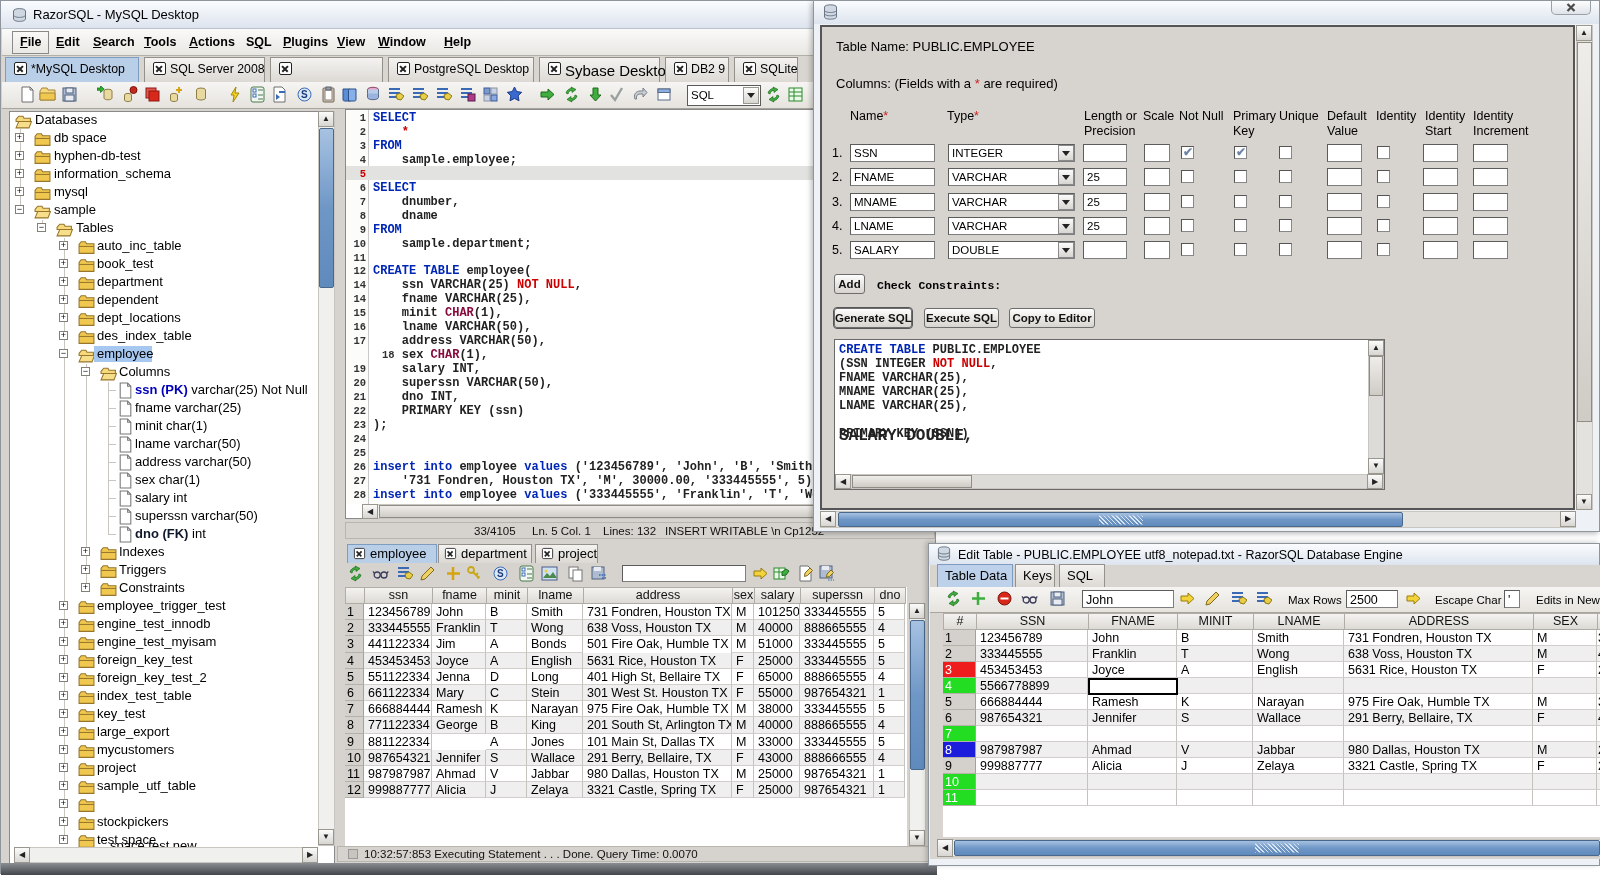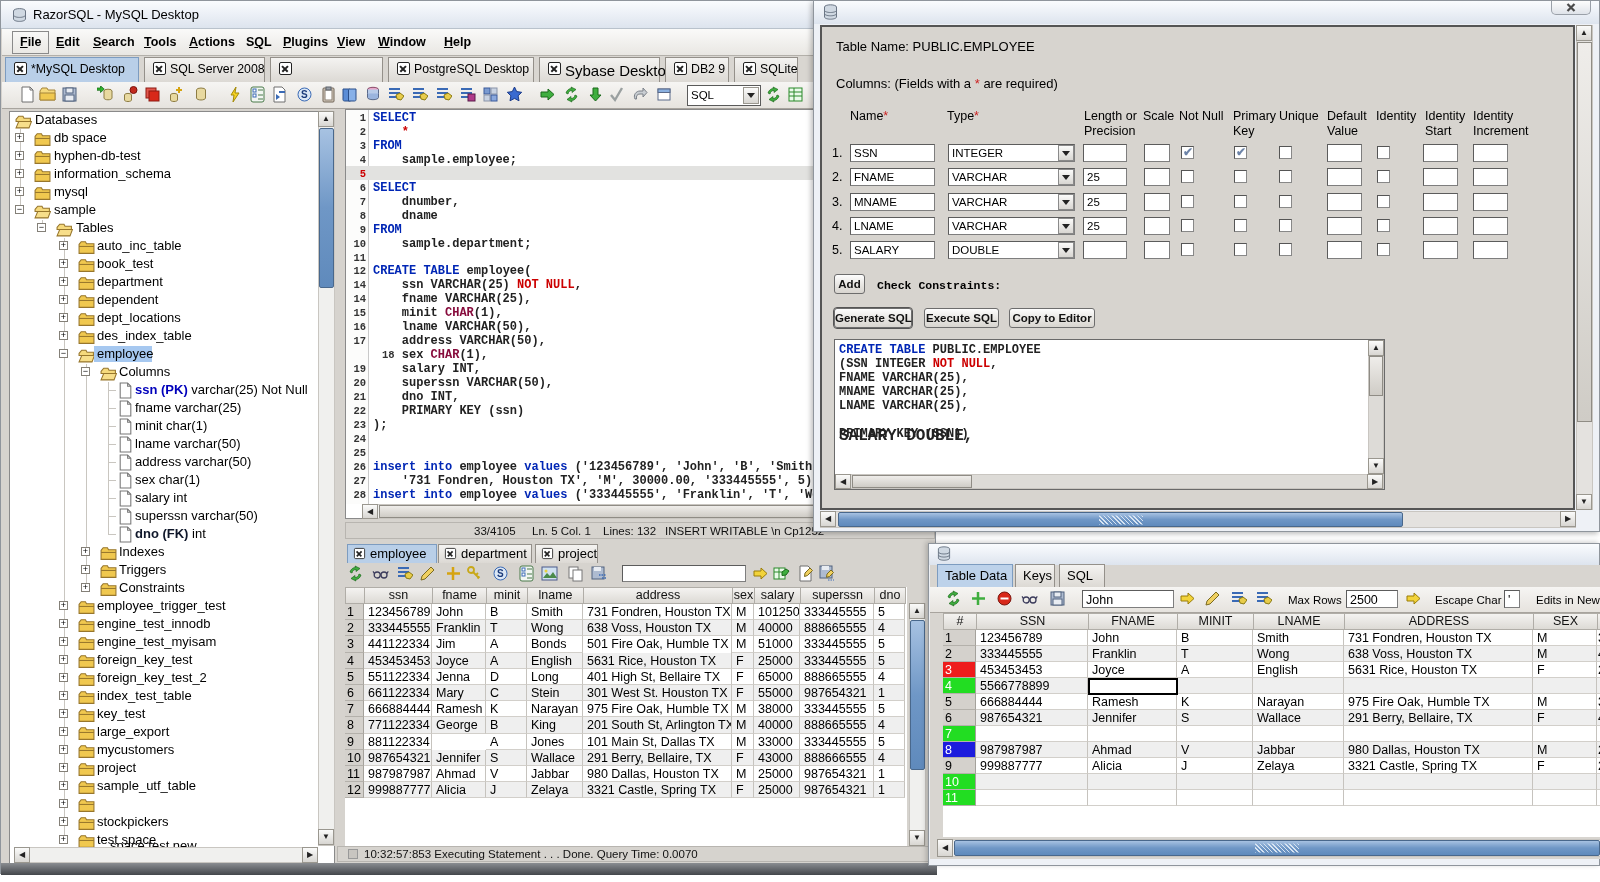--- a/index.html
+++ b/index.html
@@ -936,20 +936,21 @@
 <div class="sb-btn" style="left:553px;top:473px;height:15px;line-height:13px;">▶</div>
 <div class="sb-thumb-g" style="left:38px;top:474px;width:120px;height:13px;"></div>
 </div>
 <div class="win" style="left:928px;top:543px;width:672px;height:323px;background:#eef1f6;border:1px solid #8f959c;box-shadow:-2px -1px 5px rgba(0,0,0,.2);">
 <div class="titlebar" style="height:21px;"></div>
 <svg class="abs" style="left:8px;top:2px" width="14" height="16" viewBox="0 0 15 17">
         <ellipse cx="7.5" cy="3" rx="6" ry="2.2" fill="#cfd8e2" stroke="#6b7685"></ellipse>
         <path d="M1.5 3v10c0 1.2 2.7 2.2 6 2.2s6-1 6-2.2V3" fill="#cfd8e2" stroke="#6b7685"></path>
         <path d="M1.5 6.3c0 1.2 2.7 2.2 6 2.2s6-1 6-2.2M1.5 9.6c0 1.2 2.7 2.2 6 2.2s6-1 6-2.2" fill="none" stroke="#6b7685"></path>
       </svg>
+<div class="titletxt" style="left:29px;top:4px;font-size:12.5px;">Edit Table - PUBLIC.EMPLOYEE utf8_notepad.txt - RazorSQL Database Engine</div>
 <div class="abs" style="left:1px;top:21px;width:670px;height:294px;background:#d8d5d0;"></div>
 <div class="tab" style="left:8px;top:20px;width:76px;height:23px;background:#bdd2ea;border-color:#7d9cc0;"></div>
 <div class="abs" style="left:16px;top:24px;font-size:13px;">Table Data</div>
 <div class="tab" style="left:86px;top:20px;width:40px;height:23px;"></div>
 <div class="abs" style="left:94px;top:24px;font-size:13px;">Keys</div>
 <div class="tab" style="left:130px;top:20px;width:46px;height:23px;"></div>
 <div class="abs" style="left:138px;top:24px;font-size:13px;">SQL</div>
 <div class="abs" style="left:1px;top:43px;width:670px;height:26px;background:linear-gradient(#f6f5f3,#e6e3de);border-bottom:1px solid #a8a49e;"></div>
 <svg class="ico" style="left:16px;top:46px" width="17" height="17" viewBox="0 0 17 17">
         <path d="M3 7c1-3 3-4.5 5.5-4.5L8 1l5 2.5-4 3 .2-2C7 4.5 5.5 5.5 5 8z" fill="#3fae3f" stroke="#1a6a1a" stroke-width=".7"></path>

